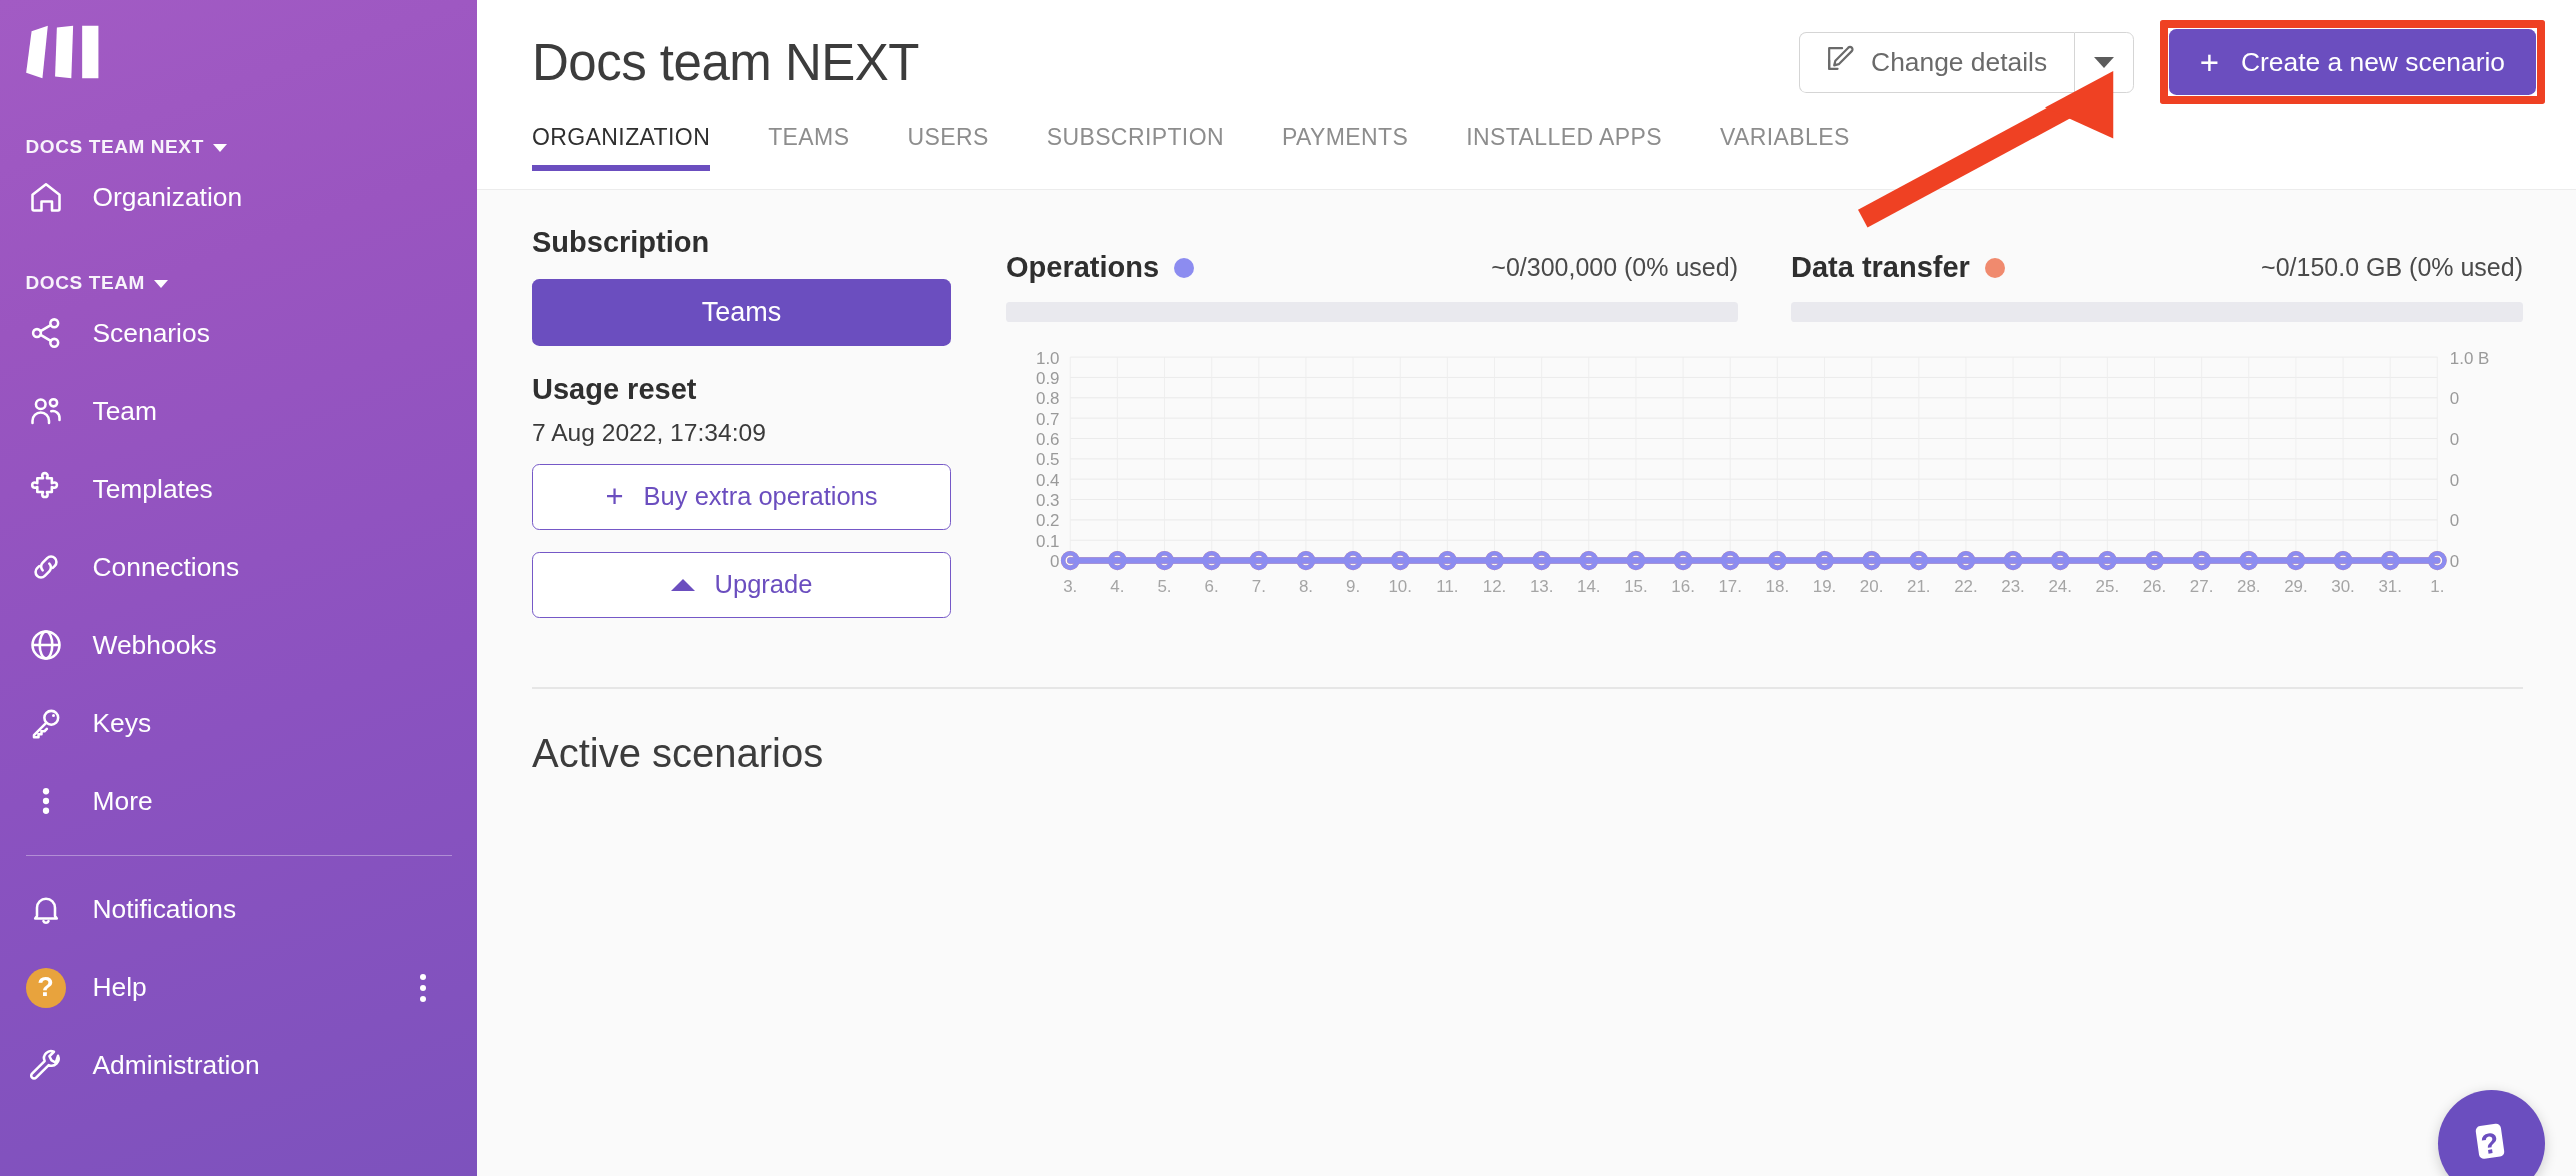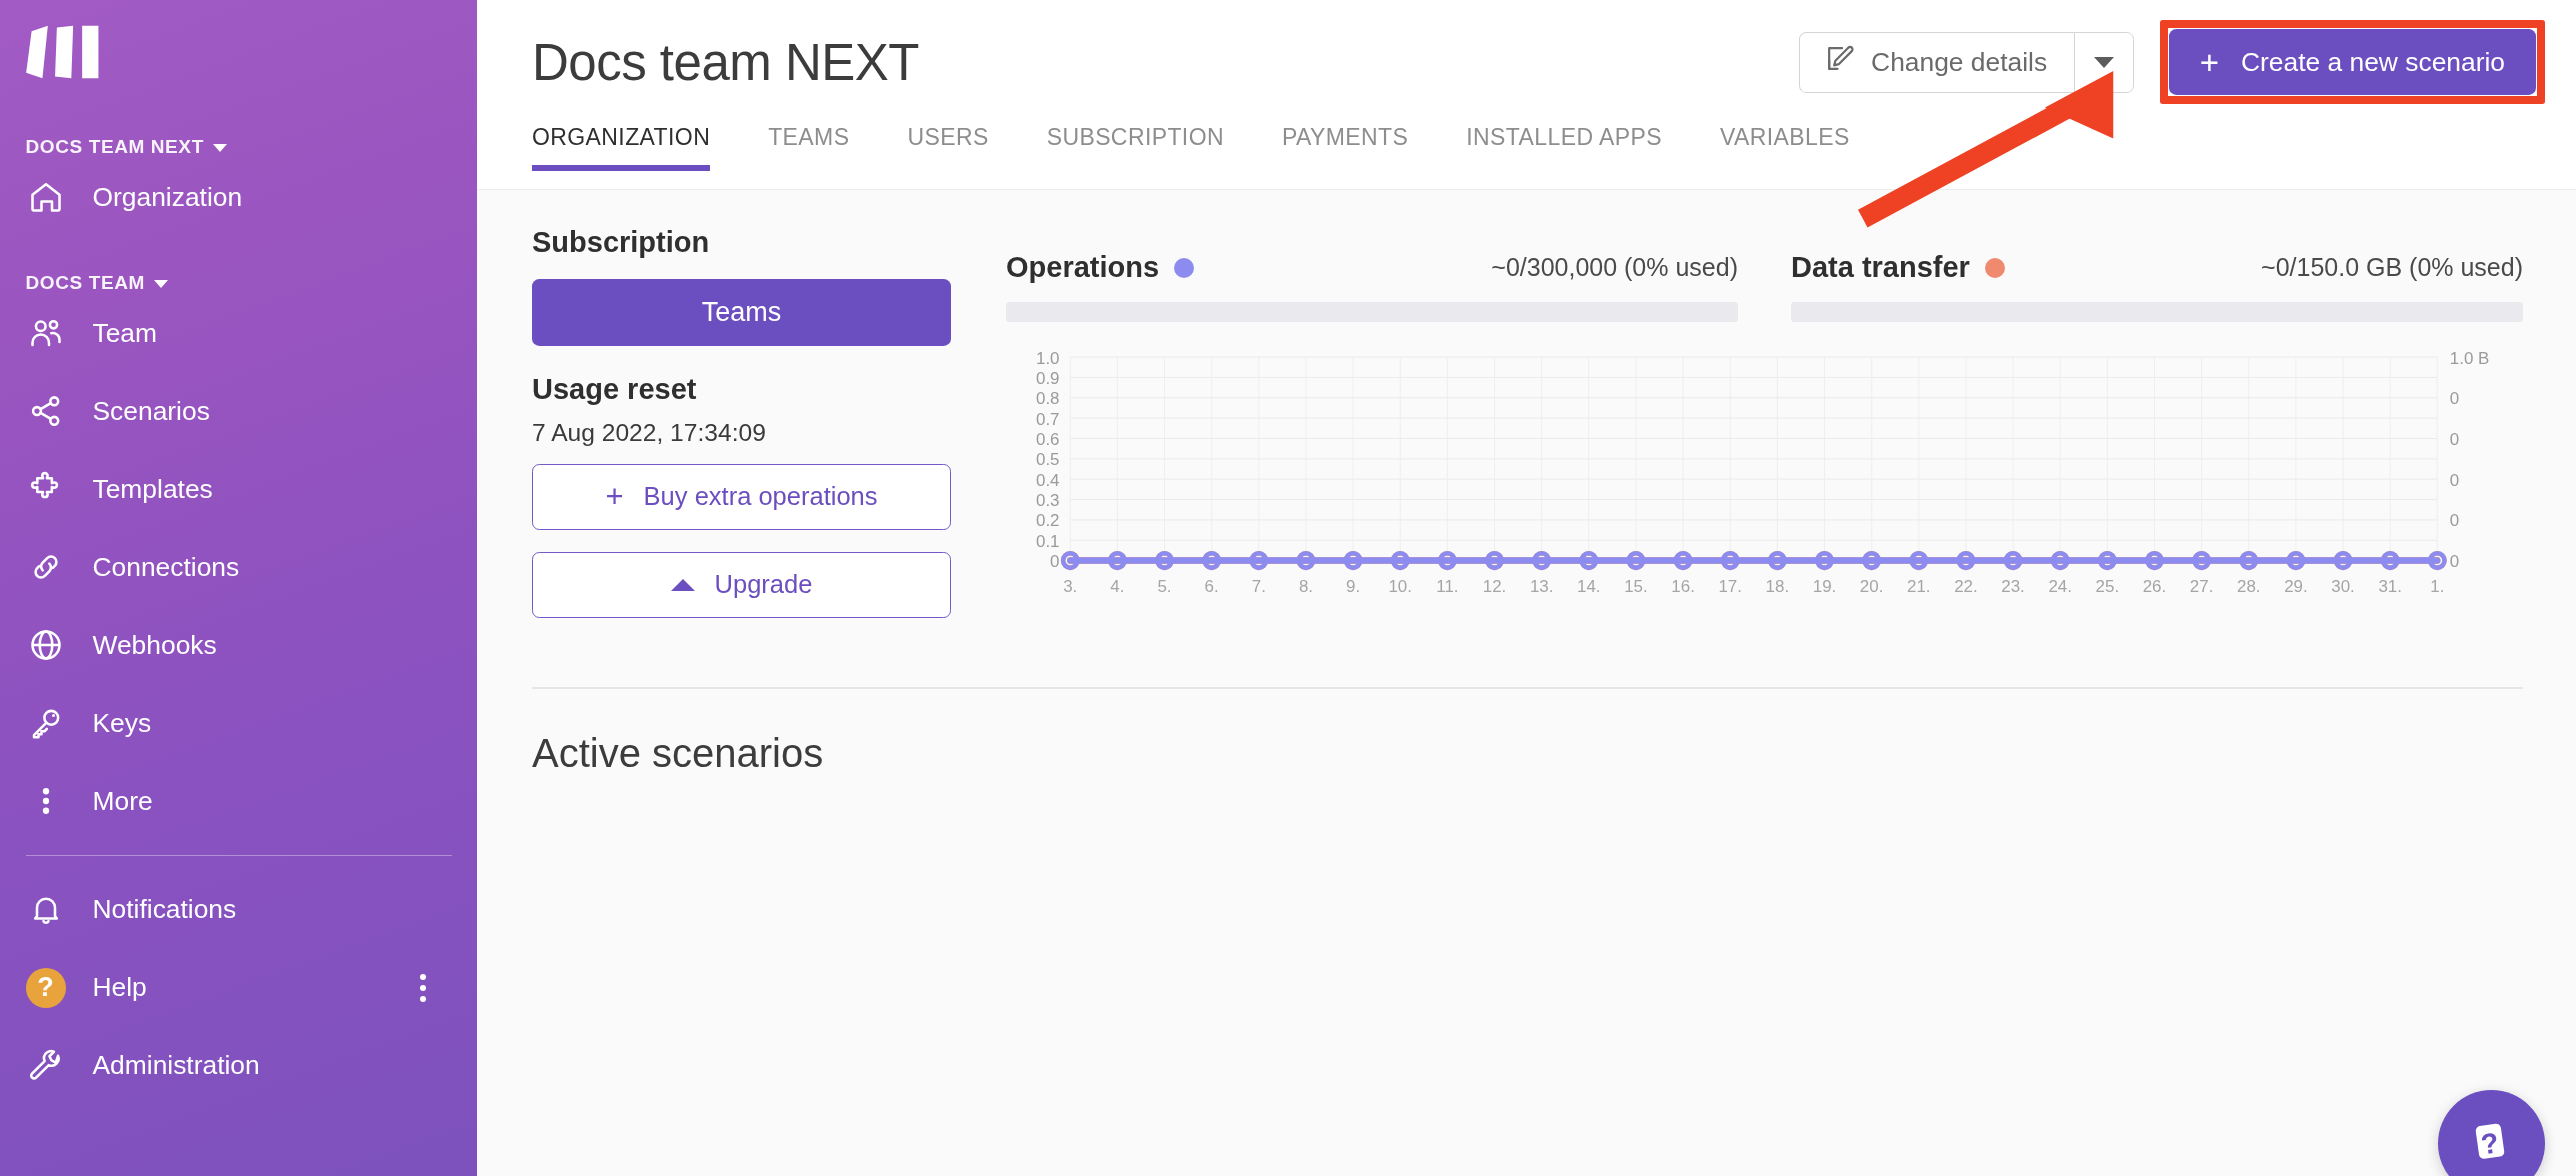--- a/index.html
+++ b/index.html
@@ -192,40 +192,40 @@
     </div>
 
     <div class="group-label g2">
       <span>DOCS TEAM</span>
       <span class="caret-down"></span>
     </div>
 
     <div class="nav-item">
       <span class="ic">
         <svg width="36" height="36" viewBox="0 0 24 24" fill="none" stroke="#fff" stroke-width="1.7" stroke-linecap="round" stroke-linejoin="round">
-          <circle cx="8.5" cy="7.5" r="3.2"></circle>
-            <path d="M3 20v-1.5a5.5 5.5 0 0 1 11 0V20"></path>
-          <circle cx="17" cy="6.5" r="2.4"></circle>
-            <path d="M15.5 12.2a4.4 4.4 0 0 1 5.5 4.3V18"></path>
-        </svg>
-      </span>
-      <span class="lbl">Team</span>
-    </div>
-
-    <div class="nav-item">
-      <span class="ic">
-        <svg width="36" height="36" viewBox="0 0 24 24" fill="none" stroke="#fff" stroke-width="1.7" stroke-linecap="round" stroke-linejoin="round">
           <circle cx="17.5" cy="5.5" r="2.6"></circle>
             <circle cx="6" cy="12" r="2.6"></circle>
             <circle cx="17.5" cy="18.5" r="2.6"></circle>
           <path d="M8.4 10.7 L15.2 6.8"></path>
             <path d="M8.4 13.3 L15.2 17.2"></path>
         </svg>
       </span>
       <span class="lbl">Scenarios</span>
+    </div>
+
+    <div class="nav-item">
+      <span class="ic">
+        <svg width="36" height="36" viewBox="0 0 24 24" fill="none" stroke="#fff" stroke-width="1.7" stroke-linecap="round" stroke-linejoin="round">
+          <circle cx="8.5" cy="7.5" r="3.2"></circle>
+            <path d="M3 20v-1.5a5.5 5.5 0 0 1 11 0V20"></path>
+          <circle cx="17" cy="6.5" r="2.4"></circle>
+            <path d="M15.5 12.2a4.4 4.4 0 0 1 5.5 4.3V18"></path>
+        </svg>
+      </span>
+      <span class="lbl">Team</span>
     </div>
 
     <div class="nav-item">
       <span class="ic">
         <svg width="36" height="36" viewBox="0 0 24 24" fill="none" stroke="#fff" stroke-width="1.7" stroke-linejoin="round">
           <path d="M9.5 3.2a1.8 1.8 0 0 1 3.6 0c0 .8-.5 1-.5 1.6h3.3v3.3c.6 0 .8-.5 1.6-.5a1.8 1.8 0 0 1 0 3.6c-.8 0-1-.5-1.6-.5v3.3h-3.3c0 .6.5.8.5 1.6a1.8 1.8 0 0 1-3.6 0c0-.8.5-1 .5-1.6H6.2v-3.3c-.6 0-.8.5-1.6.5a1.8 1.8 0 0 1 0-3.6c.8 0 1 .5 1.6.5V4.8h3.8c0-.6-.5-.8-.5-1.6z"></path>
         </svg>
       </span>
       <span class="lbl">Templates</span>
     </div>

